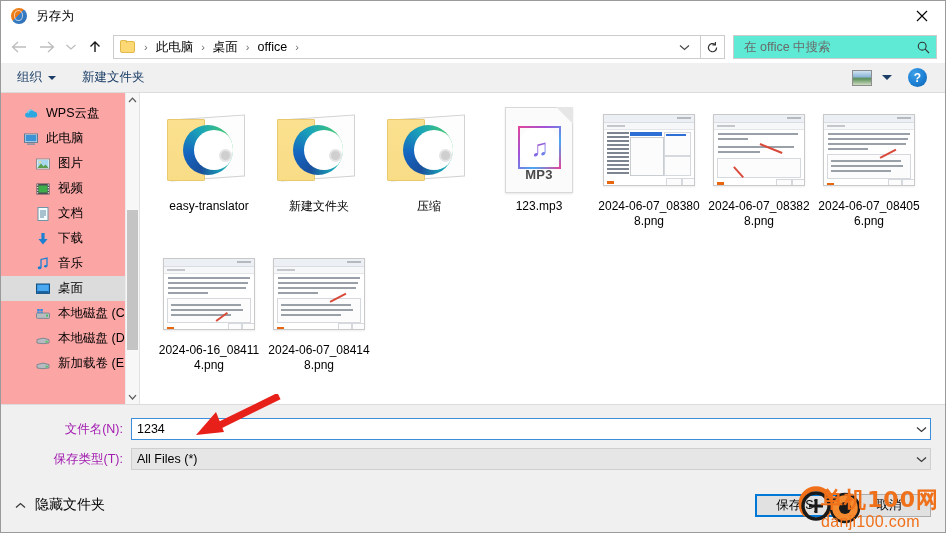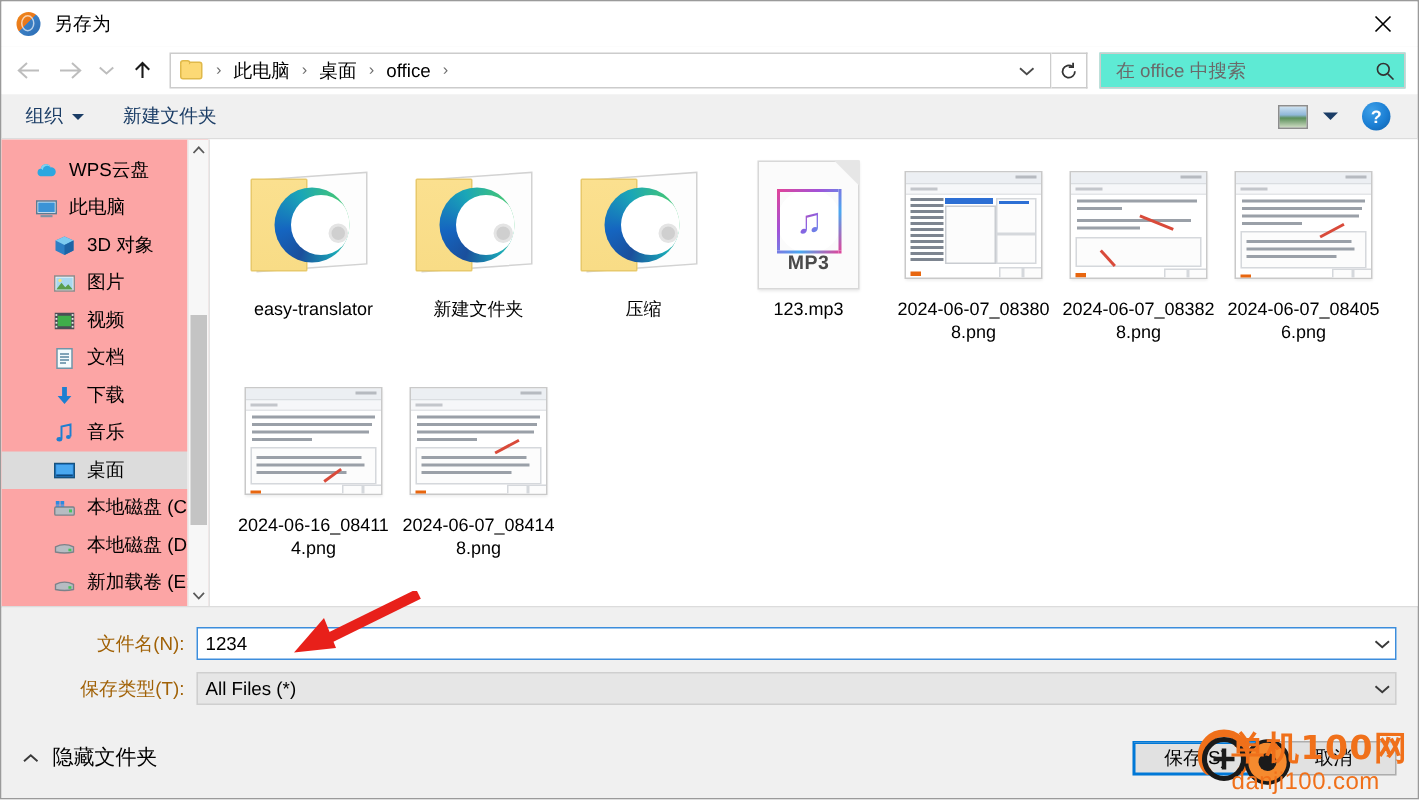--- a/index.html
+++ b/index.html
@@ -536,21 +536,21 @@
   .form-row {
     display: flex;
     align-items: center;
     margin-bottom: 8px;
   }
   .form-label {
     width: 108px;
     text-align: right;
     padding-right: 8px;
     font-size: 12.5px;
-    color: #a16207;
+    color: #a21caf;
     flex: 0 0 auto;
     white-space: nowrap;
   }
   .combo {
     flex: 1 1 auto;
     height: 22px;
     display: flex;
     align-items: flex-start;
     box-sizing: border-box;
     min-width: 0;
@@ -778,30 +778,20 @@
         <span class="nav-ico">
           <svg width="16" height="16" viewBox="0 0 16 16">
             <rect x="1.5" y="3" width="13" height="8.4" fill="#e9f3fb" stroke="#5c7b92" stroke-width="1"></rect>
             <rect x="2.5" y="4" width="11" height="6.4" fill="#3b93d6"></rect>
             <rect x="4" y="12.4" width="8" height="1.4" fill="#7c93a5"></rect>
           </svg>
         </span>
         <span class="nav-label">此电脑</span>
       </div>
 
-      <div class="nav-item indent">
-        <span class="nav-ico">
-          <svg width="16" height="16" viewBox="0 0 16 16">
-            <path d="M8 1.6 L14 4.4 L14 11 L8 14 L2 11 L2 4.4 Z" fill="#2d7fc4"></path>
-            <path d="M8 1.6 L14 4.4 L8 7.3 L2 4.4 Z" fill="#7ecbf0"></path>
-            <path d="M8 7.3 L14 4.4 L14 11 L8 14 Z" fill="#1d64a5"></path>
-          </svg>
-        </span>
-        <span class="nav-label">3D 对象</span>
-      </div>
 
       <div class="nav-item indent">
         <span class="nav-ico">
           <svg width="16" height="16" viewBox="0 0 16 16">
             <rect x="1.5" y="3" width="13" height="10" fill="#fff" stroke="#8d8d8d" stroke-width="1"></rect>
             <rect x="2.5" y="4" width="11" height="8" fill="#a8d8ef"></rect>
             <path d="M2.5 12 L6 7.5 L8.5 10.5 L10.5 8.5 L13.5 12 Z" fill="#5a9e4c"></path>
             <circle cx="5" cy="6" r="1.1" fill="#f7e17a"></circle>
           </svg>
         </span>

